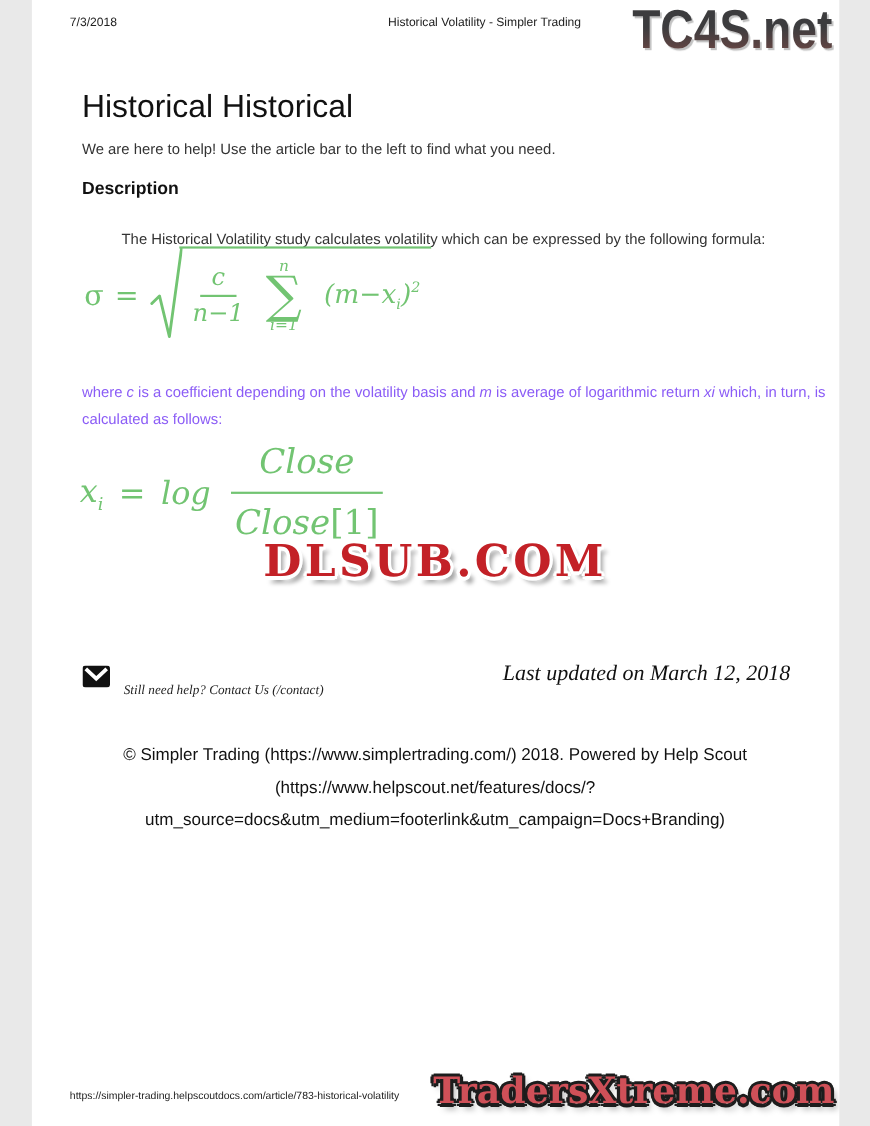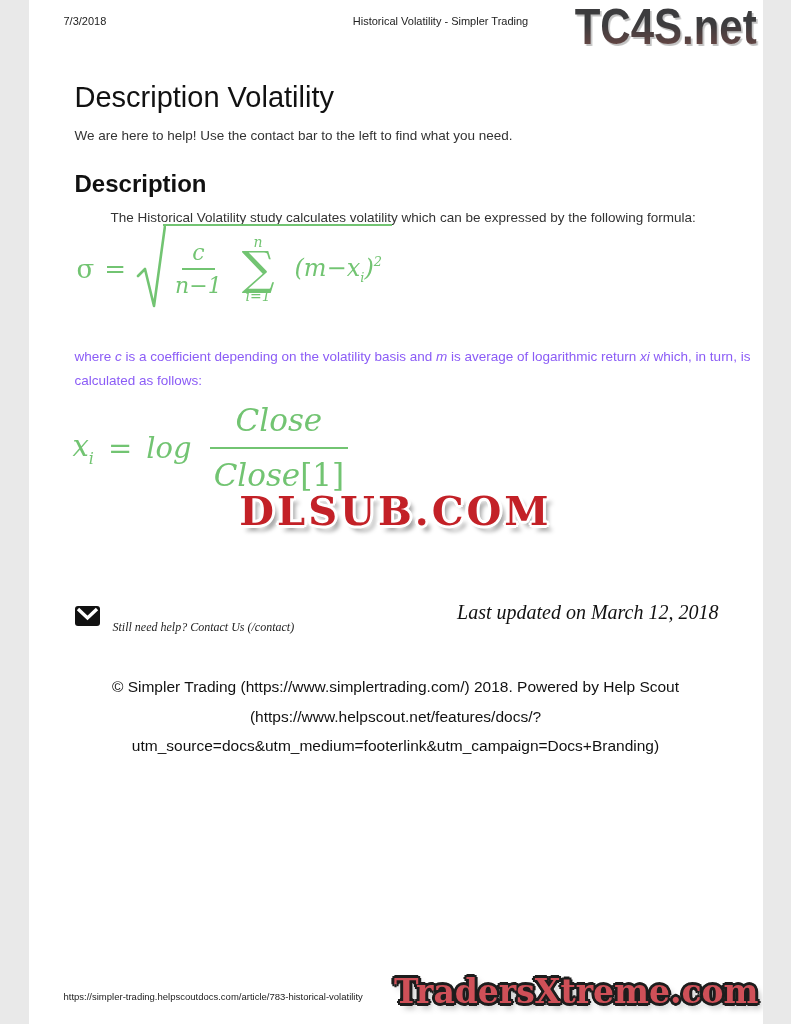--- a/index.html
+++ b/index.html
@@ -15,21 +15,21 @@
     position:absolute;right:6px;top:2px;
     font-size:50px;font-weight:700;letter-spacing:0px;line-height:1;
     transform:scaleX(0.84);transform-origin:100% 0;
     background:linear-gradient(180deg,#3c3c3e 45%,#5a4342 78%,#7d4f49 100%);
     -webkit-background-clip:text;background-clip:text;color:transparent;
     filter:drop-shadow(2px 2px 0 rgba(120,120,120,.45)) drop-shadow(-1px -1px 0 rgba(255,255,255,.9));
   }
   
   .h1{position:absolute;left:46px;top:62px;font-size:29px;font-weight:400;color:#111;}
   .intro{position:absolute;left:46px;top:114px;font-size:13.5px;color:#333;}
-  .h2{position:absolute;left:46px;top:150px;font-size:24px;font-weight:700;color:#111;text-align:center;}
+  .h2{position:absolute;left:46px;top:150px;font-size:16px;font-weight:700;color:#111;text-align:center;}
   .desc{position:absolute;left:46px;top:196px;font-size:13.5px;color:#333;margin-left:36px;}
   .where{position:absolute;left:46px;top:331px;width:692px;font-size:13.5px;line-height:24px;color:#8b5cf6;}
   .iv{font-style:italic;}
 
   
   .formula{position:absolute;color:var(--formula_green,#72c472);
     font-family:"DejaVu Serif","Liberation Serif",serif;}
   .f1{left:48px;top:224px;display:flex;align-items:center;}
   .f2{left:44px;top:402px;display:flex;align-items:center;}
   .f-main{font-size:26px;}
@@ -89,22 +89,22 @@
 </style>
 </head>
 <body>
 
 <div class="page">
 
   <div class="print-date">7/3/2018</div>
   <div class="print-title">Historical Volatility - Simpler Trading</div>
   <div class="tc4s">TC4S.net</div>
 
-  <h1 class="h1">Description Volatility</h1>
-  <p class="intro">We are here to help! Use the contact bar to the left to find what you need.</p>
+  <h1 class="h1">Historical Historical</h1>
+  <p class="intro">We are here to help! Use the article bar to the left to find what you need.</p>
   <h2 class="h2">Description</h2>
   <p class="desc">The Historical Volatility study calculates volatility which can be expressed by the following formula:</p>
 
   <div class="formula f1">
     <span class="f-main">σ</span>
     <span class="f-main f-eq">=</span>
     <span class="rad-root">
       <span class="rad-sign">
         <svg width="30" height="86" viewBox="0 0 30 86">
           <path d="M2 52 L9 45 L18 82 L29 2" fill="none" stroke="currentColor" stroke-width="2.6" stroke-linejoin="round" stroke-linecap="round"></path>

